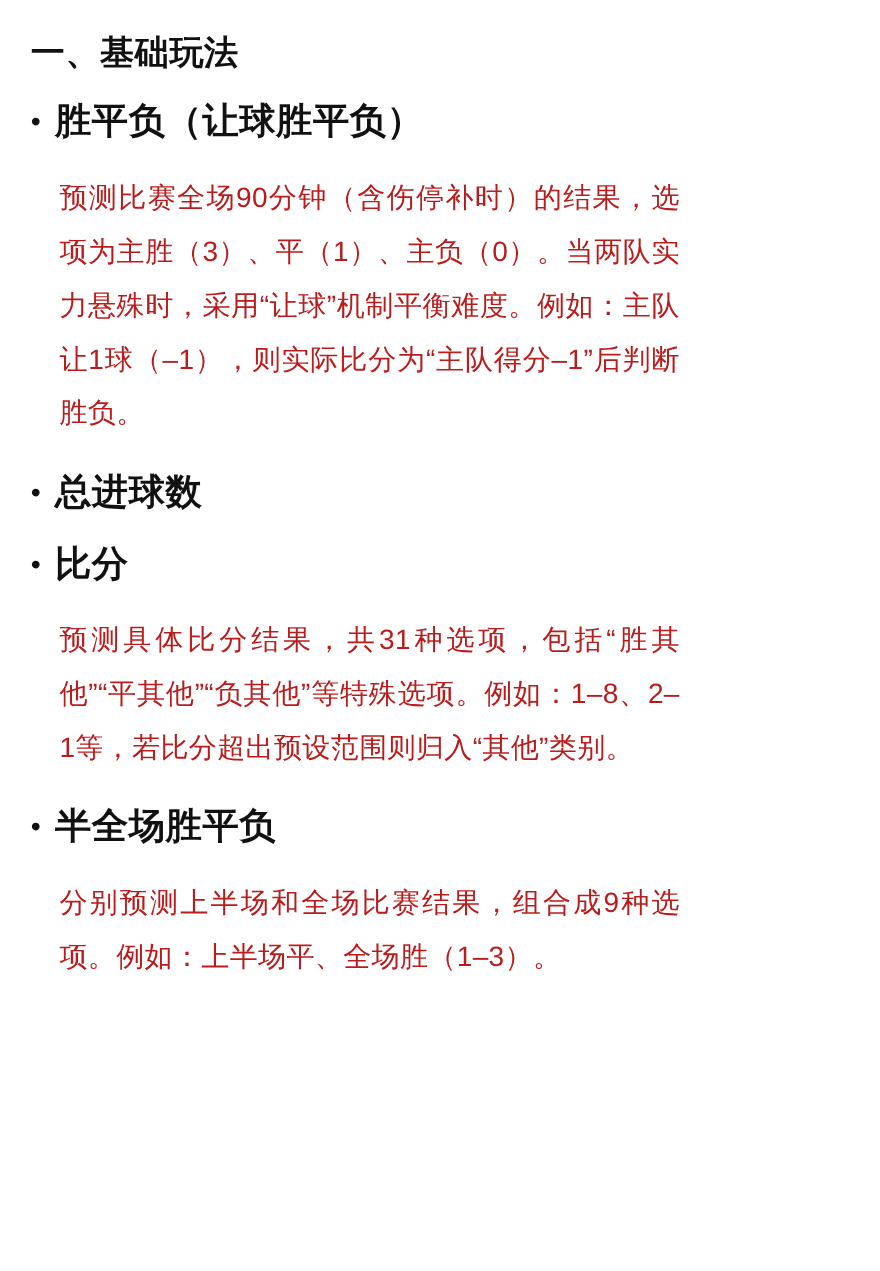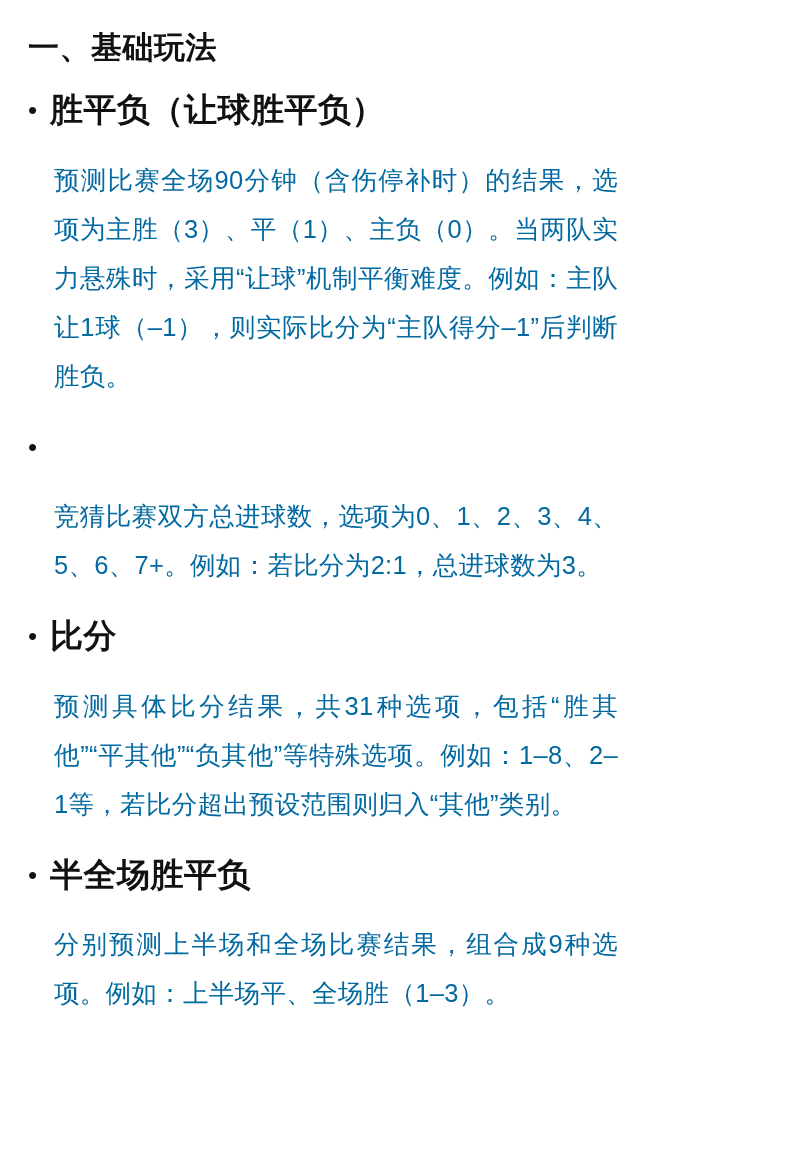--- a/index.html
+++ b/index.html
@@ -50,21 +50,21 @@
     font-size: 33px;
     font-weight: bold;
     line-height: 40px;
     letter-spacing: 0.5px;
     color: #111111;
   }
   .section-body {
     font-size: 25.5px;
     line-height: 49px;
     letter-spacing: 0.3px;
-    color: #0369a1;
+    color: #b91c1c;
     padding-left: 26px;
     text-align: justify;
     text-justify: inter-ideograph;
   }
 </style>
 </head>
 <body>
 
 <div class="page">
 
@@ -74,22 +74,22 @@
     <div class="bullet-row">
       <span class="bullet-dot">•</span>
       <span class="section-heading">胜平负（让球胜平负）</span>
     </div>
     <p class="section-body">预测比赛全场90分钟（含伤停补时）的结果，选项为主胜（3）、平（1）、主负（0）。当两队实力悬殊时，采用“让球”机制平衡难度。例如：主队让1球（–1），则实际比分为“主队得分–1”后判断胜负。</p>
   </div>
 
   <div class="section">
     <div class="bullet-row">
       <span class="bullet-dot">•</span>
+      <span class="section-heading">总进球数</span>
     </div>
-    <p class="section-body">竞猜比赛双方总进球数，选项为0、1、2、3、4、5、6、7+。例如：若比分为2:1，总进球数为3。</p>
   </div>
 
   <div class="section">
     <div class="bullet-row">
       <span class="bullet-dot">•</span>
       <span class="section-heading">比分</span>
     </div>
     <p class="section-body">预测具体比分结果，共31种选项，包括“胜其他”“平其他”“负其他”等特殊选项。例如：1–8、2–1等，若比分超出预设范围则归入“其他”类别。</p>
   </div>
 

